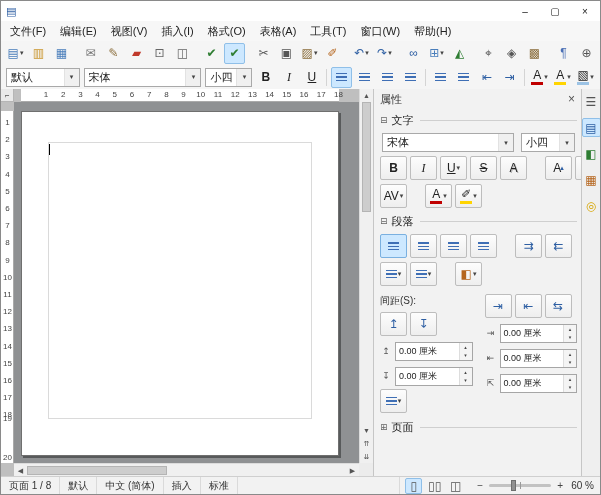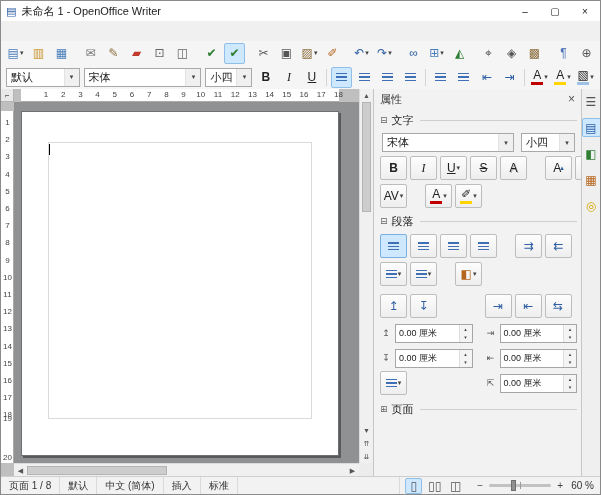--- a/index.html
+++ b/index.html
@@ -90,28 +90,38 @@
   #zthumb{position:absolute;left:35%;top:-4px;width:5px;height:11px;background:#909090;border:1px solid #6e6e6e;box-sizing:border-box;}
   #zoomlabel{padding:0 6px 0 0;}
 </style>
 </head>
 <body>
 
 <div id="win">
 
   <div id="titlebar">
     <span id="appicon">▤</span>
-    <span>未命名 1 - OpenOffice Writer</span>
     <div id="tctrls">
       <div class="tctrl">–</div>
       <div class="tctrl">▢</div>
       <div class="tctrl">×</div>
     </div>
   </div>
 
+  <div id="menubar">
+      <div class="mitem">文件(F)</div>
+      <div class="mitem">编辑(E)</div>
+      <div class="mitem">视图(V)</div>
+      <div class="mitem">插入(I)</div>
+      <div class="mitem">格式(O)</div>
+      <div class="mitem">表格(A)</div>
+      <div class="mitem">工具(T)</div>
+      <div class="mitem">窗口(W)</div>
+      <div class="mitem">帮助(H)</div>
+    </div>
 
   <div id="stdbar" class="toolbar">
       <div class="tbtn">
         <span class="glyph" style="color: rgb(74, 126, 187);">▤</span>
         <span class="dd">▾</span>
       </div>
       <div class="tbtn">
         <span class="glyph" style="color: rgb(201, 149, 44);">▥</span>
       </div>
       <div class="tbtn">
@@ -439,20 +449,21 @@
         </div>
         <div class="tgap"></div>
         <div class="tbtn">
           <span class="glyph" style="color: rgb(181, 101, 29);">◧</span>
           <span class="dd">▾</span>
         </div>
       </div>
 
     <div class="cols">
       <div class="col">
+        <div class="collabel">间距(S):</div>
         <div class="srow" id="spacing-icons">
             <div class="tbtn">
               <span class="glyph" style="color: rgb(46, 95, 163);">↥</span>
             </div>
             <div class="tbtn">
               <span class="glyph" style="color: rgb(46, 95, 163);">↧</span>
             </div>
           </div>
         <div id="left-cells">
             <div class="fieldrow">

